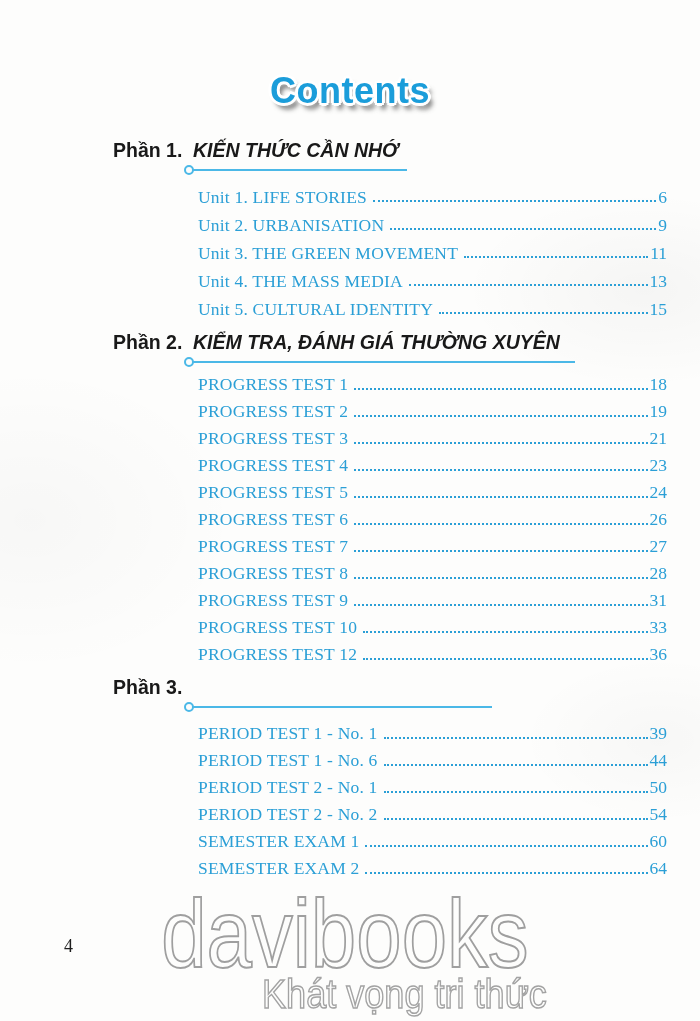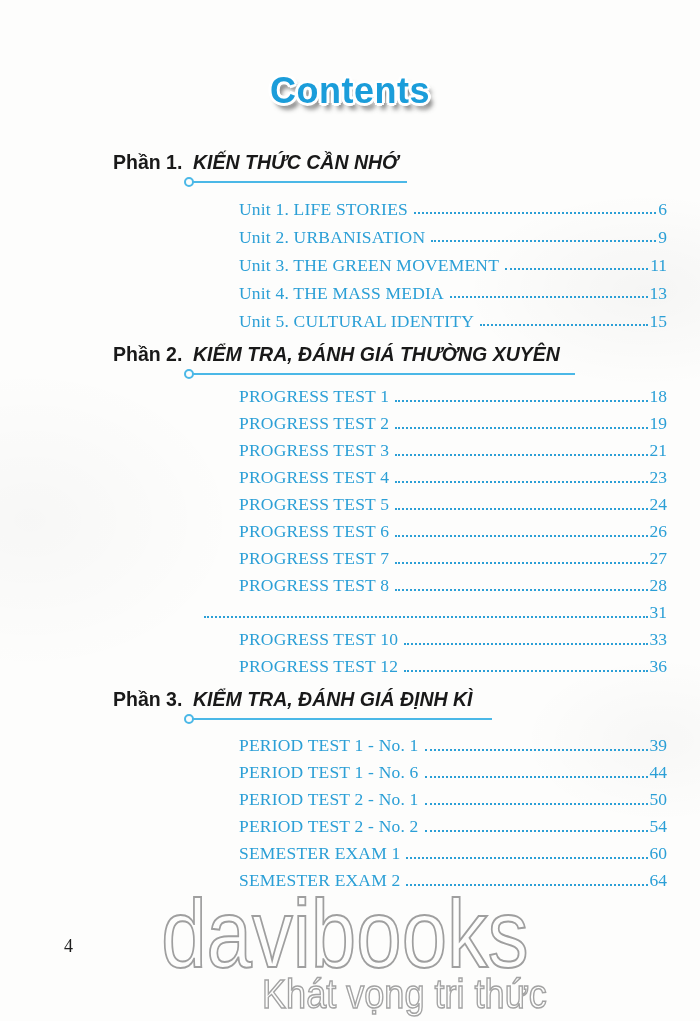--- a/index.html
+++ b/index.html
@@ -23,21 +23,21 @@
     font-family:"Liberation Sans", sans-serif;
     font-weight:bold; font-size:36px; letter-spacing:0.5px;
     color:#1b9dda;
     text-shadow:
       -2px -2px 0 #ffffff, 2px -2px 0 #ffffff, -2px 2px 0 #ffffff, 2px 2px 0 #ffffff,
       -3px 0 0 #ffffff, 3px 0 0 #ffffff, 0 -3px 0 #ffffff, 0 3px 0 #ffffff,
       4px 6px 5px rgba(75,75,75,0.85);
   }
 
   
-  .content{ position:absolute; left:113px; top:149px; width:554px; }
+  .content{ position:absolute; left:113px; top:137px; width:554px; }
 
   .sec-head{
     display:flex;
     font-family:"Liberation Sans", sans-serif;
     font-weight:bold; font-size:19.5px; line-height:26px;
     color:#191919;
   }
   .sec-label{ width:80px; flex-shrink:0; }
   .sec-title{ flex:1;font-style:italic; }
 
@@ -59,21 +59,21 @@
   .sec1 .entries{ margin-top:12px; margin-bottom:6px; }
   .sec2 .entries{ margin-top:8px;  margin-bottom:6px; }
   .sec3 .entries{ margin-top:12px; }
 
   .row{
     display:flex; align-items:center;
     color:#2b9fd6; font-size:17.5px;
   }
   .sec1 .row{ height:28px; }
   .sec2 .row, .sec3 .row{ height:27px;text-align:right; }
-  .lbl{ white-space:nowrap; letter-spacing:0.2px;margin-left:41px; }
+  .lbl{ white-space:nowrap; letter-spacing:0.2px; }
   .dots{
     flex:1; height:0;
     border-bottom:2px dotted #2b9fd6;
     margin:0 2px 0 6px;
     position:relative; top:4px;
   }
   .pg{ white-space:nowrap; }
 
   
   .page-num{
@@ -187,40 +187,40 @@
           <span class="lbl">PROGRESS TEST 7</span>
           <span class="dots"></span>
           <span class="pg">27</span>
         </div>
       <div class="row">
           <span class="lbl">PROGRESS TEST 8</span>
           <span class="dots"></span>
           <span class="pg">28</span>
         </div>
       <div class="row">
+          <span class="lbl">PROGRESS TEST 9</span>
           <span class="dots"></span>
           <span class="pg">31</span>
         </div>
       <div class="row">
           <span class="lbl">PROGRESS TEST 10</span>
           <span class="dots"></span>
           <span class="pg">33</span>
         </div>
       <div class="row">
           <span class="lbl">PROGRESS TEST 12</span>
           <span class="dots"></span>
           <span class="pg">36</span>
         </div>
     </div>
   </div>
 
   <div class="section sec3" style="margin-top:6px;">
     <div class="sec-head">
       <span class="sec-label">Phần 3.</span>
-      <span class="sec-title">KIỂM TRA, ĐÁNH GIÁ ĐỊNH KÌ</span>
     </div>
     <div class="rule s3"></div>
     <div class="entries">
       <div class="row">
           <span class="lbl">PERIOD TEST 1 - No. 1</span>
           <span class="dots"></span>
           <span class="pg">39</span>
         </div>
       <div class="row">
           <span class="lbl">PERIOD TEST 1 - No. 6</span>

